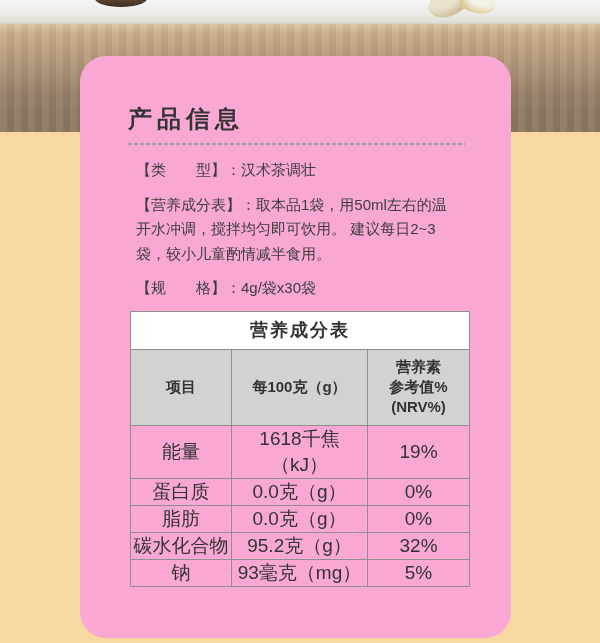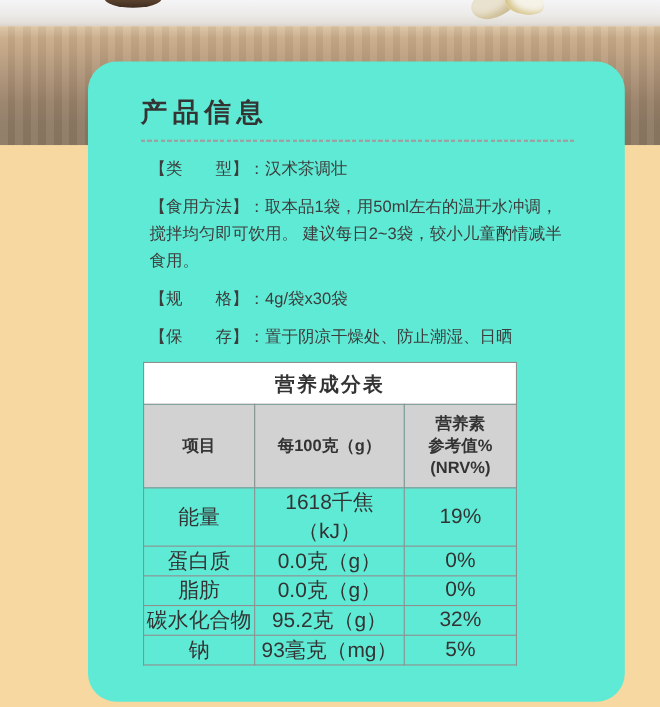--- a/index.html
+++ b/index.html
@@ -33,23 +33,23 @@
     box-shadow:inset 4px -3px 6px #d6c489;
   }
   .wood {
     position:absolute; top:24px; left:0; width:100%; height:108px;
     background:
       repeating-linear-gradient(90deg, rgba(255,255,255,0.05) 0 7px, rgba(0,0,0,0.04) 7px 14px),
       linear-gradient(180deg,#dbc5a4 0%,#c9ab87 10%,#b2977a 35%,#9a8169 62%,#8d7a64 82%,#8b7861 100%);
   }
   
   .card {
-    position:absolute; left:80px; top:56px; width:488px; height:582px;
-    background:#5eead4; border-radius:26px;
-    box-sizing:border-box; padding:0 46px;
+    position:absolute; left:80px; top:56px; width:431px; height:582px;
+    background:#f9a8d4; border-radius:26px;
+    box-sizing:border-box; padding:16px 46px;
   }
   .card h1 {
     margin:32px 0 9px 2px;
     font-size:24px; line-height:30px; font-weight:bold;
     color:#343434; letter-spacing:5px;
   }
   .divider {
     height:2px; margin-left:2px;
     background:repeating-linear-gradient(90deg,#9f9f9f 0 4px, transparent 4px 6px);
   }
@@ -85,23 +85,22 @@
   <div class="petal p2"></div>
   <div class="wood"></div>
 </div>
 
 <div class="card">
   <h1>产品信息</h1>
   <div class="divider"></div>
 
   <div class="info">
     <p><span>【类　　型】</span><span>：汉术茶调壮</span></p>
-    <p><span>【食用方法】</span><span>：取本品1袋，用50ml左右的温开水冲调，搅拌均匀即可饮用。 建议每日2~3袋，较小儿童酌情减半食用。</span></p>
+    <p><span>【营养成分表】</span><span>：取本品1袋，用50ml左右的温开水冲调，搅拌均匀即可饮用。 建议每日2~3袋，较小儿童酌情减半食用。</span></p>
     <p><span>【规　　格】</span><span>：4g/袋x30袋</span></p>
-    <p><span>【保　　存】</span><span>：置于阴凉干燥处、防止潮湿、日晒</span></p>
   </div>
 
   <table class="nutri">
     <colgroup>
         <col style="width:101px">
         <col style="width:136px">
         <col style="width:102px">
       </colgroup>
     <thead>
       <tr class="t-title">

